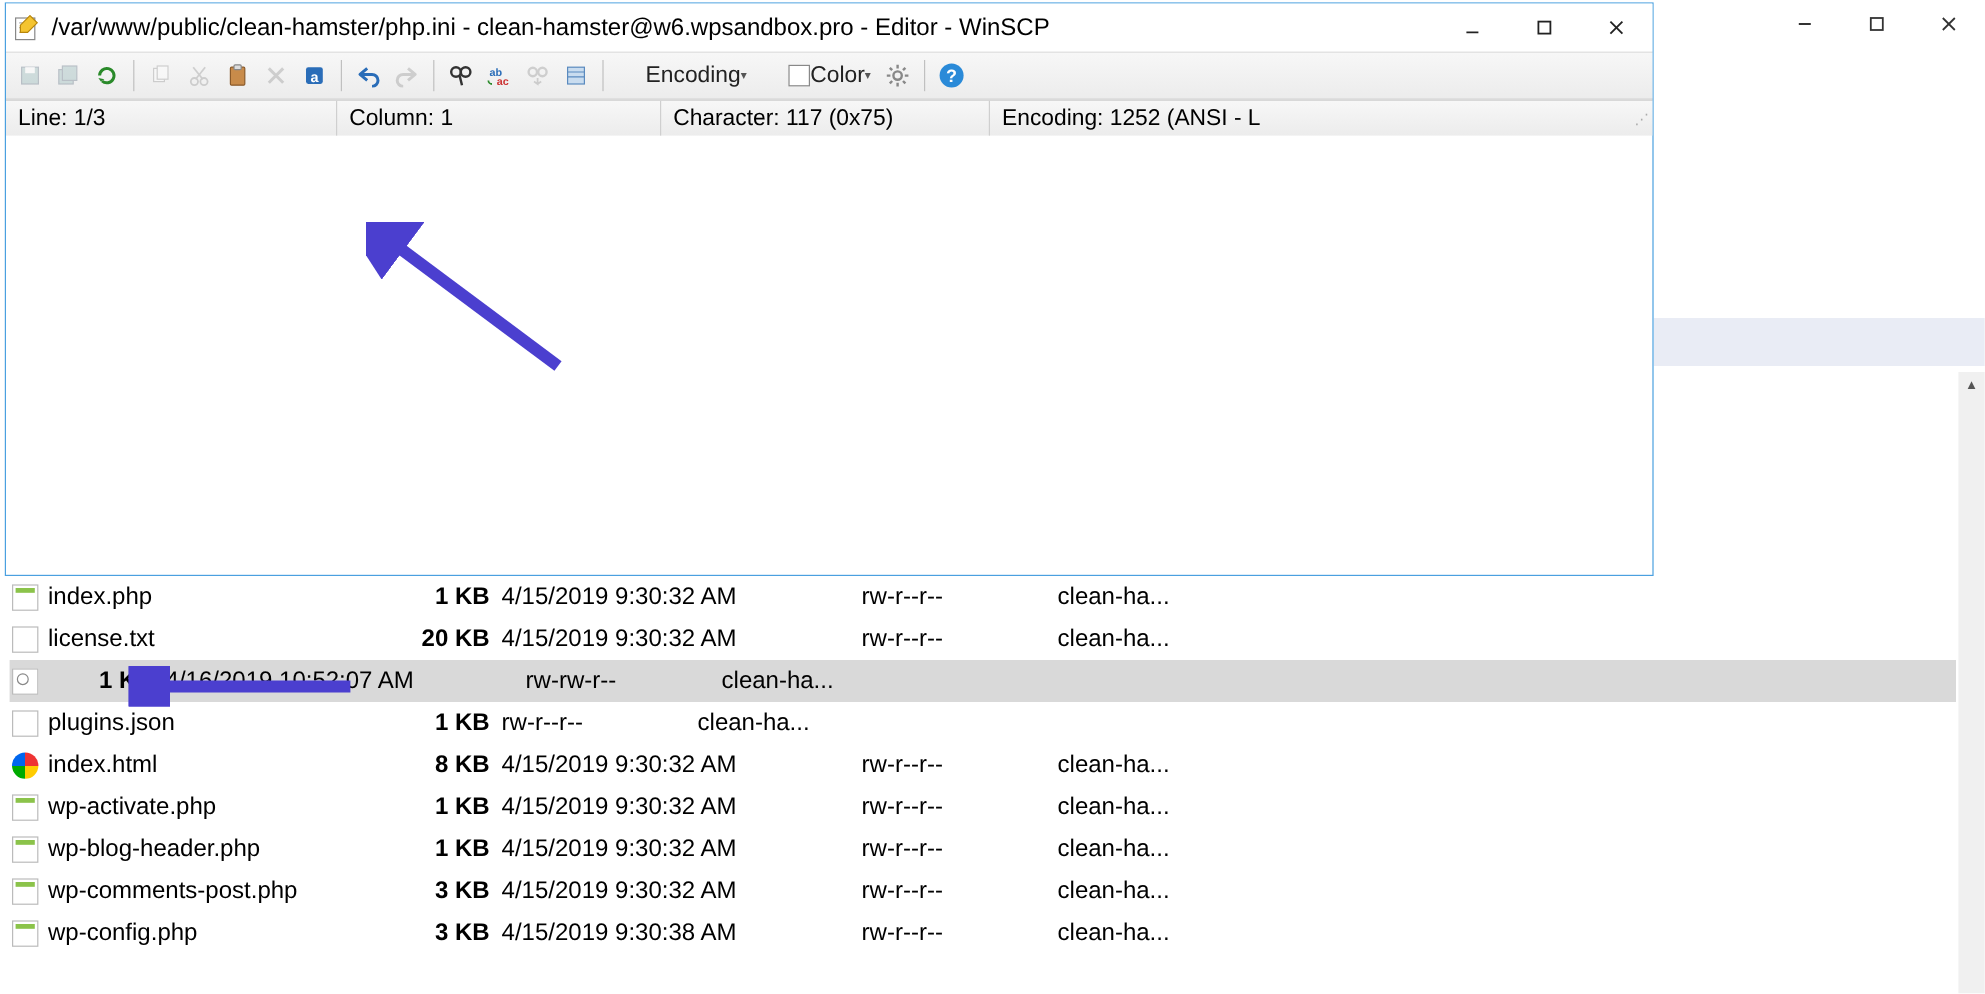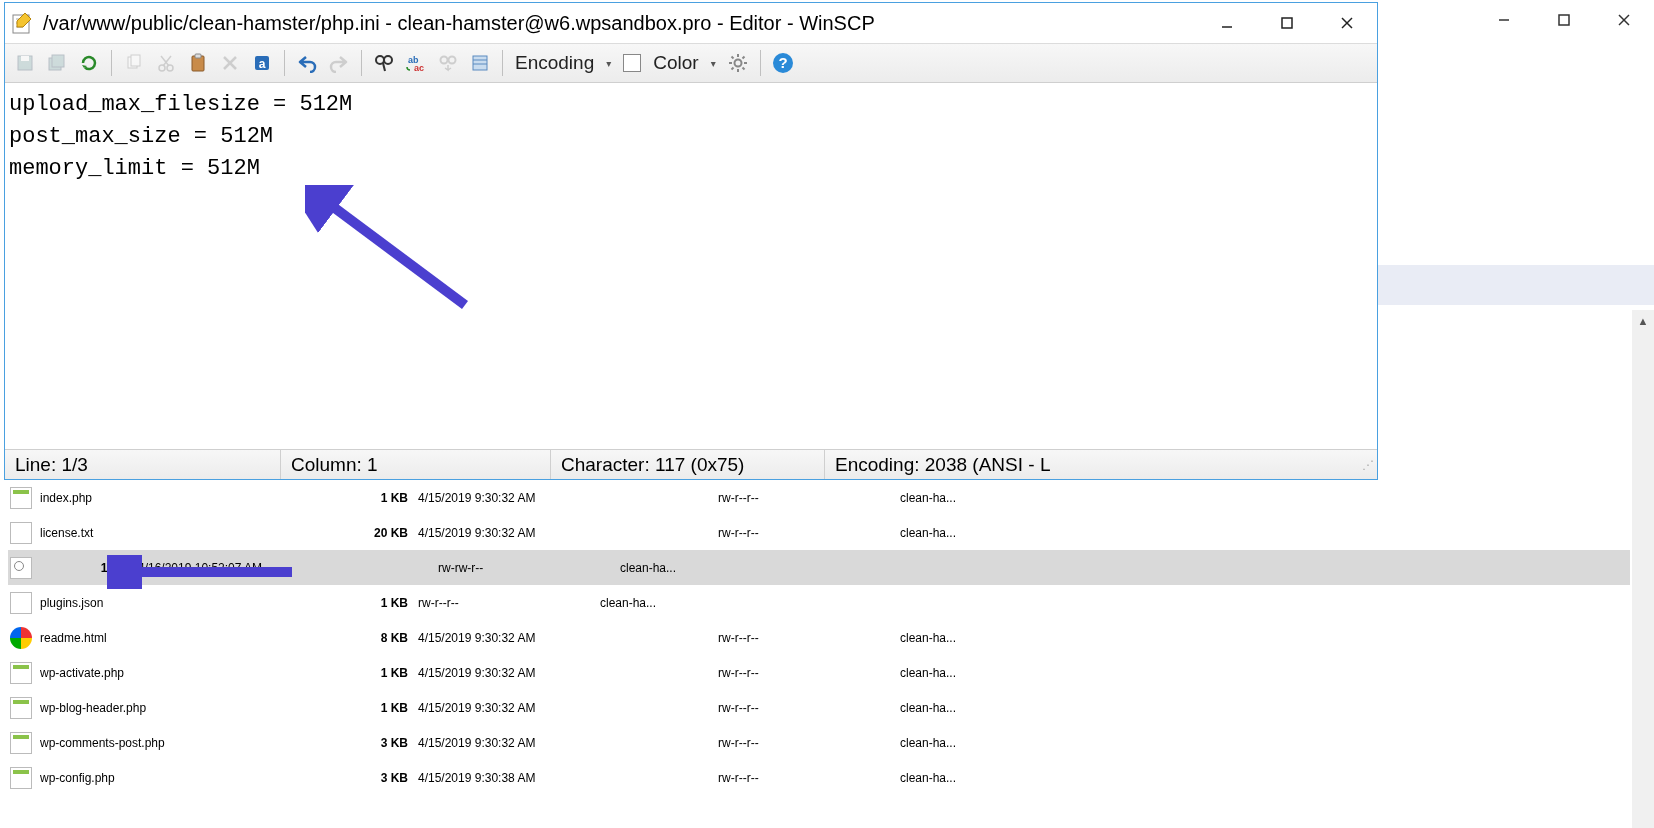--- a/index.html
+++ b/index.html
@@ -46,21 +46,21 @@
 .bg-scroll-up {
   width: 22px; height: 22px;
   display:flex;align-items:center;justify-content:center;
   color:#555;font-size:11px;
 }
 
 
 .file-list {
   position: absolute;
   top: 480px; left: 8px; right: 24px;
-  font-size: 12px;
+  font-size: 20px;
 }
 .file-row {
   display: flex;
   align-items: center;
   height: 35px;
   padding-left: 2px;
 }
 .file-row.selected { background: #d9d9d9; }
 .file-icon {
   width: 22px; height: 22px;
@@ -124,22 +124,23 @@
 }
 .tbtn.disabled { opacity: .4; }
 .sep {
   width: 1px; height: 26px;
   background: #c0c0c0;
   margin: 0 4px;
 }
 .drop-label {
   font-size: 19px;
   color: #222;
-  display:flex;align-items:center;gap:12px;
+  display:flex;align-items:center;gap:0;
   padding: 0 4px;
+  margin-left: 23px;
 }
 .dropdown-arrow { font-size:10px; color:#555; }
 .color-box {
   width: 18px; height: 18px;
   border: 1px solid #888;
   background:#fff;
 }
 
 .editor-area {
   flex: 1;
@@ -252,21 +253,21 @@
       </div>
       <div class="file-row">
         <span class="file-icon icon-json"></span>
         <span class="file-name">plugins.json</span>
         <span class="file-size">1 KB</span>
         <span class="file-perm">rw-r--r--</span>
         <span class="file-owner">clean-ha...</span>
       </div>
       <div class="file-row">
         <span class="file-icon icon-html"></span>
-        <span class="file-name">readme.html</span>
+        <span class="file-name">index.html</span>
         <span class="file-size">8 KB</span>
         <span class="file-date">4/15/2019 9:30:32 AM</span>
         <span class="file-perm">rw-r--r--</span>
         <span class="file-owner">clean-ha...</span>
       </div>
       <div class="file-row">
         <span class="file-icon icon-php"></span>
         <span class="file-name">wp-activate.php</span>
         <span class="file-size">1 KB</span>
         <span class="file-date">4/15/2019 9:30:32 AM</span>
@@ -449,29 +450,26 @@
       </div>
     <div class="sep"></div>
     <div class="tbtn">
         <svg width="22" height="22" viewBox="0 0 22 22">
           <circle cx="11" cy="11" r="10" fill="#2a8ad8"></circle>
           <text x="11" y="16" text-anchor="middle" fill="#fff" font-size="15" font-weight="bold">?</text>
         </svg>
       </div>
   </div>
 
-  <div class="editor-area">upload_max_filesize = 512M
-post_max_size = 512M
-memory_limit = 512M</div>
 
   <div class="statusbar">
     <div class="status-cell">Line: 1/3</div>
     <div class="status-cell">Column: 1</div>
     <div class="status-cell">Character: 117 (0x75)</div>
-    <div class="status-cell">Encoding: 2038  (ANSI - L</div>
+    <div class="status-cell">Encoding: 1252  (ANSI - L</div>
     <div class="grip">⋰</div>
   </div>
 </div>
 
 <svg class="arrow1" width="180" height="140">
   <defs>
       <marker id="ah1" markerWidth="10" markerHeight="10" refX="2" refY="3" orient="auto">
     <path d="M0,0 L0,6 L8,3 z" fill="#4b3fcf"></path>
       </marker>
     </defs>

